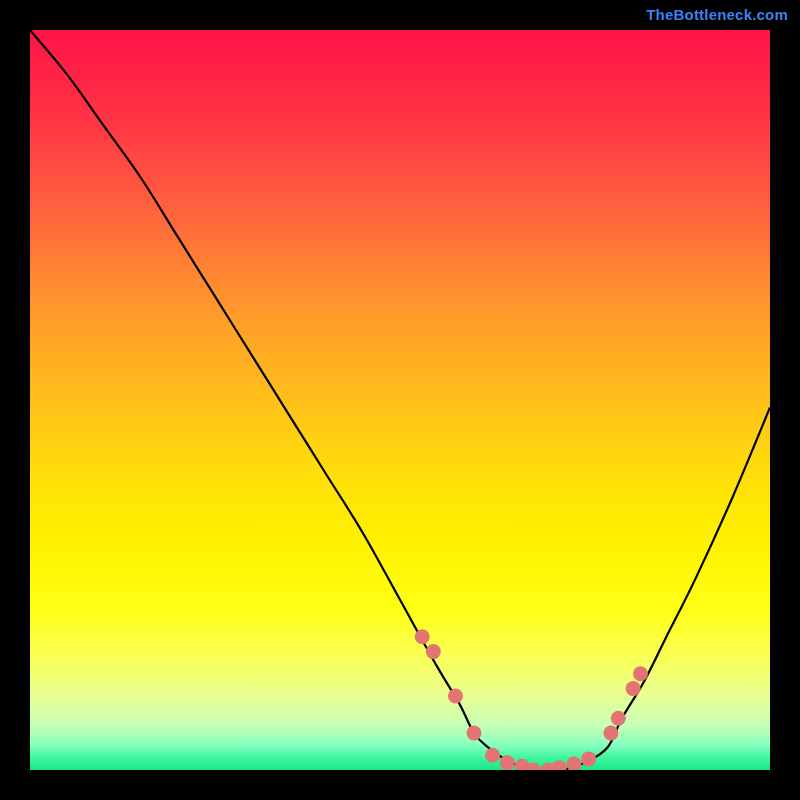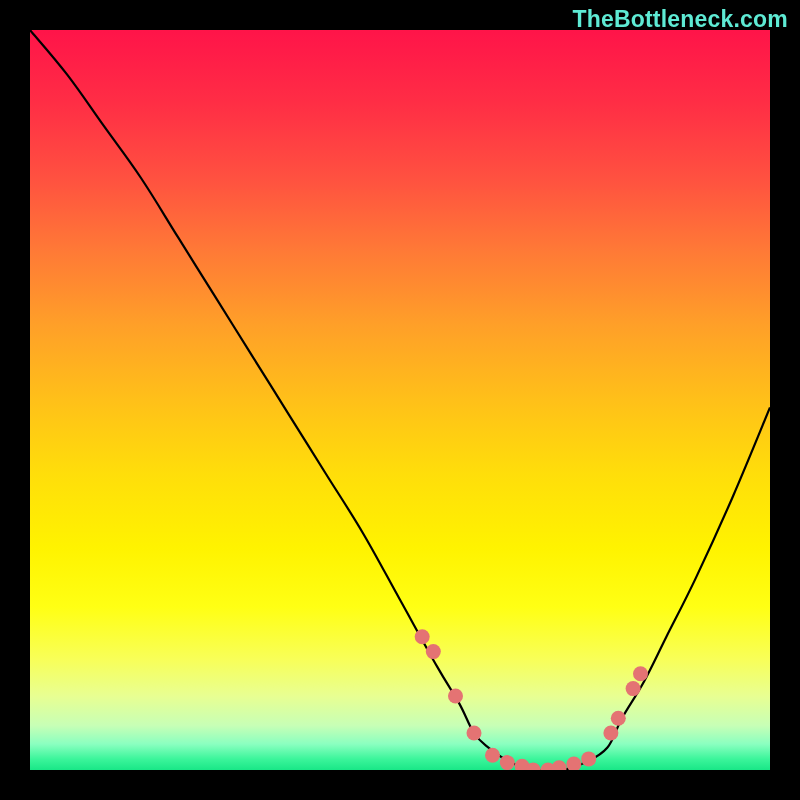--- a/index.html
+++ b/index.html
@@ -29,23 +29,23 @@
     inset: 0;
   }
   .curve-svg {
     position: absolute;
     inset: 0;
   }
   .watermark {
     position: absolute;
     top: 6px;
     right: 12px;
-    font-size: 23px;
+    font-size: 15px;
     font-weight: 600;
-    color: #5eead4;
+    color: #3b82f6;
     letter-spacing: 0.2px;
   }
 </style>
 </head>
 <body>
 
 <div class="frame">
   <div class="watermark">TheBottleneck.com</div>
   <div class="plot">
     <svg class="gradient" viewBox="0 0 740 740" preserveAspectRatio="none">

